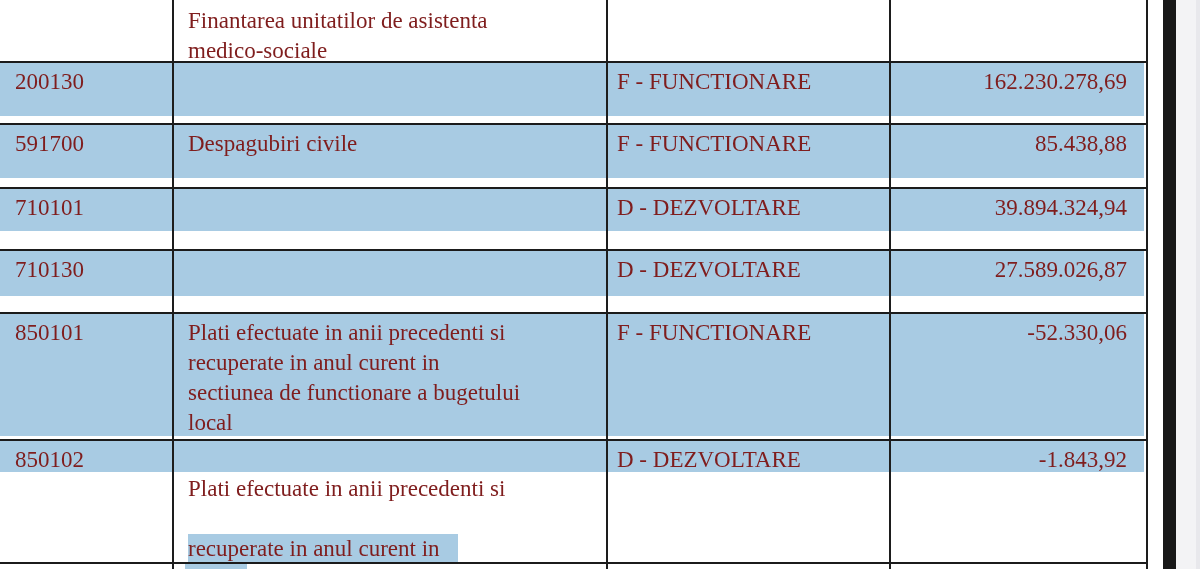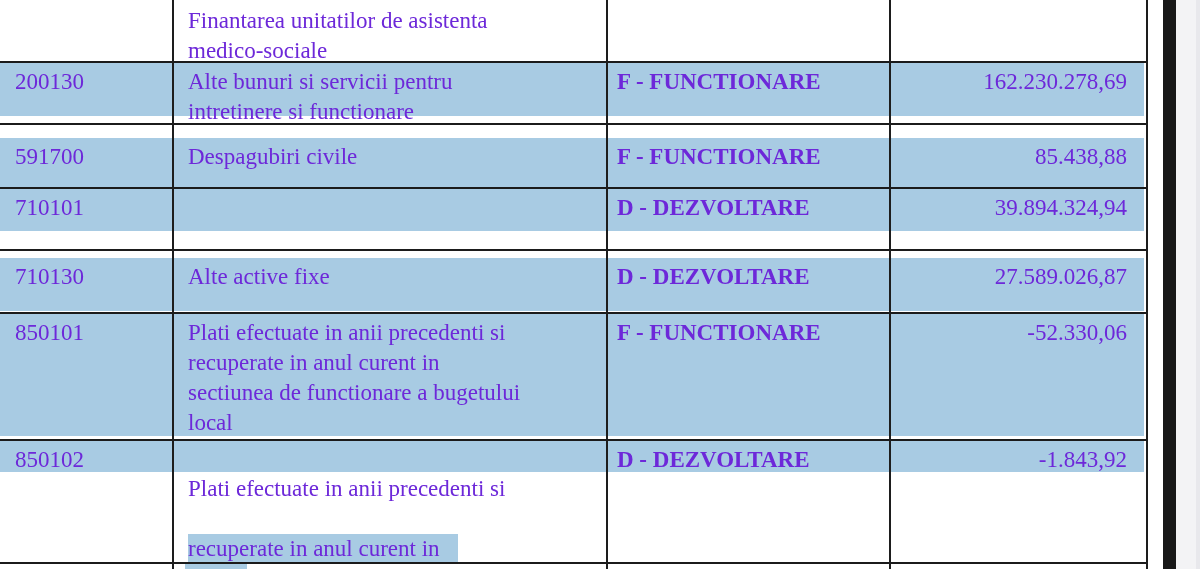--- a/index.html
+++ b/index.html
@@ -1,51 +1,51 @@
 <!DOCTYPE html>
 <html><head>
 <meta charset="utf-8">
 <style>
   html,body{margin:0;padding:0;background:#ffffff;}
   .screen{
     position:relative;width:1200px;height:569px;overflow:hidden;
     background:#ffffff;
     font-family:"Liberation Serif","DejaVu Serif",serif;
-    color:#6d28d9;
+    color:#7f1d1d;
   }
   
   .page-edge{position:absolute;top:0;left:1163px;width:13px;height:569px;background:#181818;}
   .margin-area{position:absolute;top:0;left:1176px;width:24px;height:569px;background:#f3f3f5;}
   .margin-shade{position:absolute;top:0;right:0;width:4px;height:569px;background:#e8e8ec;}
   
   .vline{position:absolute;top:0;width:1.5px;height:569px;background:#1d1d1d;}
   .v1{left:172px}.v2{left:606px}.v3{left:889px}.v4{left:1146px}
   .hline{position:absolute;left:0;width:1147px;height:2px;background:#1b1b1b;}
   .h1{top:61px}.h2{top:123px}.h3{top:187px}.h4{top:249px}.h5{top:312px}.h6{top:439px}.h7{top:562px}
   
   .row{position:absolute;left:0;width:1200px;overflow:hidden;}
   .r1{top:0;height:61px}
   .r2{top:63px;height:60px}
-  .r3{top:138px;height:74px}
+  .r3{top:125px;height:74px}
   .r4{top:189px;height:42px}
-  .r5{top:258px;height:53px}
+  .r5{top:251px;height:45px}
   .r6{top:314px;height:147px}
   .r7{top:441px;height:155px}
   .r8{top:564px;height:5px}
   .band{position:absolute;left:0;top:0;width:1144px;background:#a8cbe3;}
   .r2 .band{height:53px}
   .r3 .band{height:53px}
   .r4 .band{height:56px}
   .r5 .band{height:54px}
   .r6 .band{height:122px}
   .r7 .band{height:31px}
   .cell{position:absolute;font-size:23px;line-height:30px;white-space:pre-line;}
   .code{left:15px;top:4px;text-align:center;}
   .desc{left:188px;top:4px;width:412px;}
-  .cat{left:617px;top:4px;white-space:nowrap;font-weight:bold;}
+  .cat{left:617px;top:4px;white-space:nowrap;}
   .amount{left:890px;top:4px;width:237px;text-align:right;white-space:nowrap;}
   
   .r1 .desc{top:6px;}
   .clipped{position:absolute;left:188px;top:-22px;font-size:23px;line-height:30px;white-space:nowrap;}
   
   .r7 .desc{top:3px;}
   .selline{display:inline-block;line-height:30px;}
   .hl{background:#a8cbe3;}
   .pad-a{padding-right:18px;}
   
@@ -58,22 +58,20 @@
 
   <div class="row r1">
     <div class="clipped">Finantarea unitatilor de asistenta</div>
     <div class="cell desc">Finantarea unitatilor de asistenta
 medico-sociale</div>
   </div>
 
   <div class="row r2">
     <div class="band"></div>
     <div class="cell code">200130</div>
-    <div class="cell desc">Alte bunuri si servicii pentru
-intretinere si functionare</div>
     <div class="cell cat">F - FUNCTIONARE</div>
     <div class="cell amount">162.230.278,69</div>
   </div>
 
   <div class="row r3">
     <div class="band"></div>
     <div class="cell code">591700</div>
     <div class="cell desc">Despagubiri civile</div>
     <div class="cell cat">F - FUNCTIONARE</div>
     <div class="cell amount">85.438,88</div>
@@ -82,21 +80,20 @@
   <div class="row r4">
     <div class="band"></div>
     <div class="cell code">710101</div>
     <div class="cell cat">D - DEZVOLTARE</div>
     <div class="cell amount">39.894.324,94</div>
   </div>
 
   <div class="row r5">
     <div class="band"></div>
     <div class="cell code">710130</div>
-    <div class="cell desc">Alte active fixe</div>
     <div class="cell cat">D - DEZVOLTARE</div>
     <div class="cell amount">27.589.026,87</div>
   </div>
 
   <div class="row r6">
     <div class="band"></div>
     <div class="cell code">850101</div>
     <div class="cell desc">Plati efectuate in anii precedenti si
 recuperate in anul curent in
 sectiunea de functionare a bugetului

